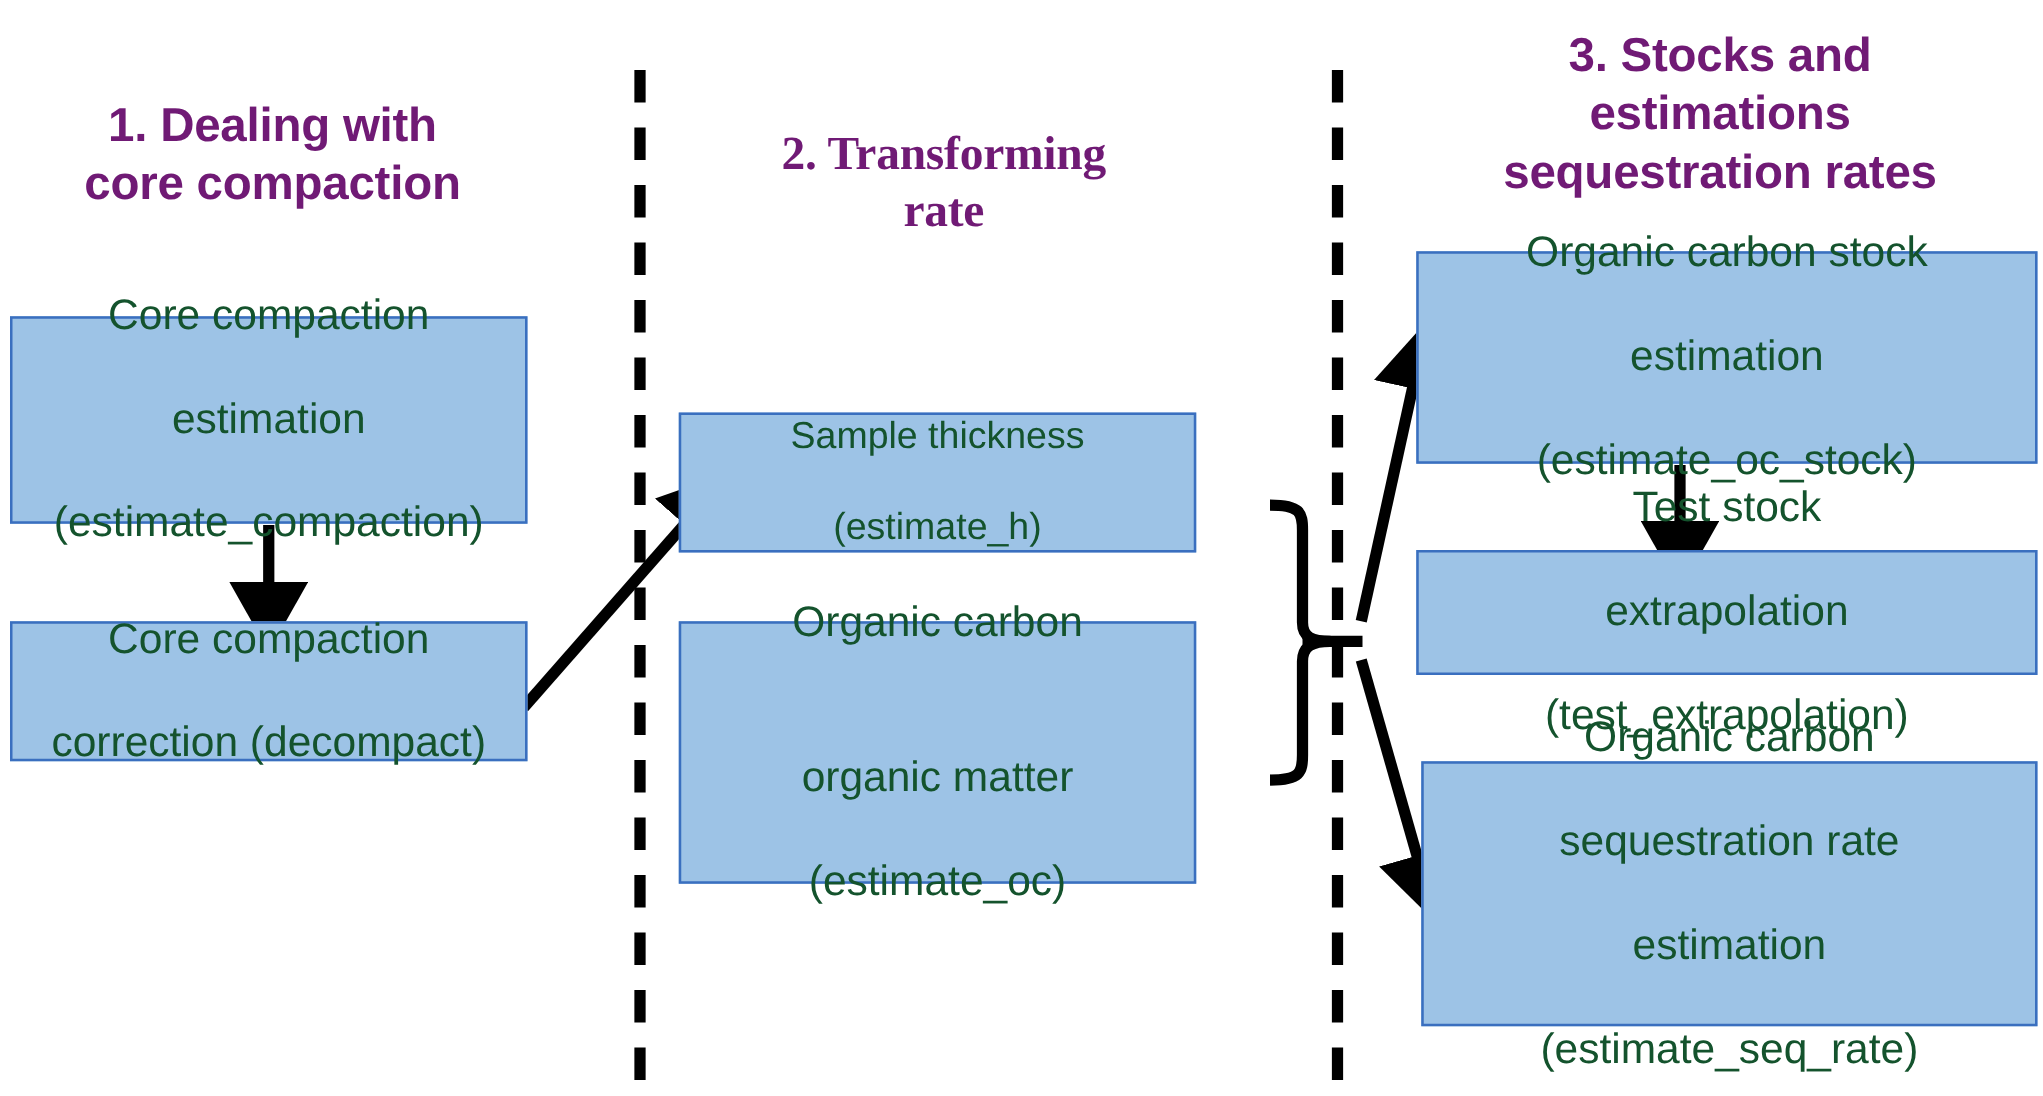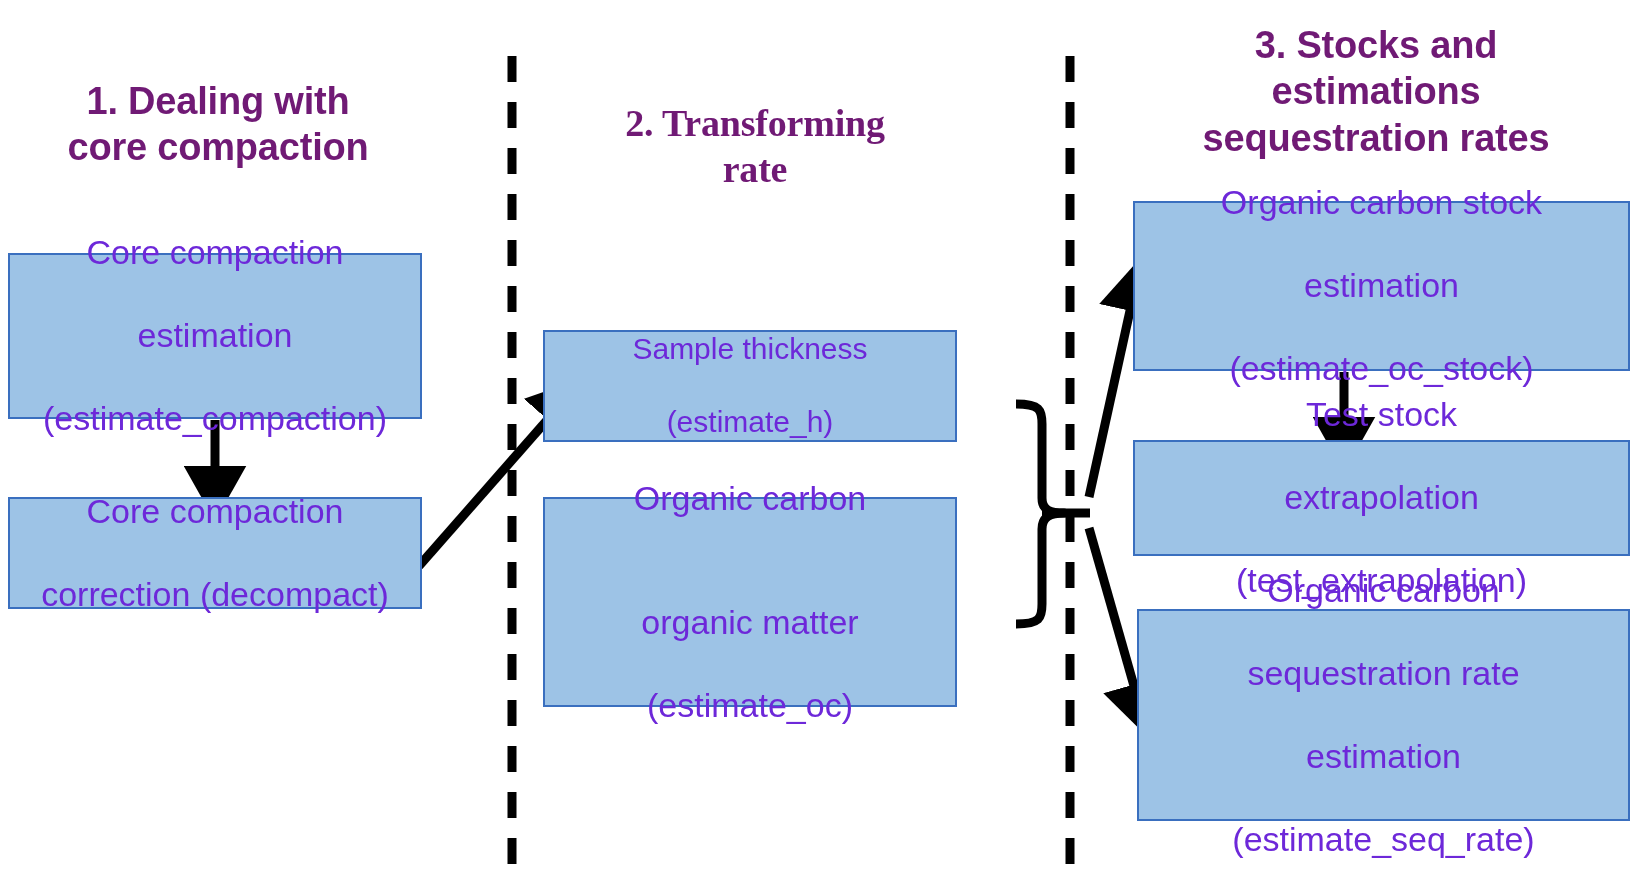--- a/index.html
+++ b/index.html
@@ -21,21 +21,21 @@
     font-weight: bold;
     color: #701a75;
     line-height: 1.22;
     letter-spacing: -0.2px;
   }
   .node {
     position: absolute;
     box-sizing: border-box;
     background: #9DC3E6;
     border: 2px solid #3A6FBF;
-    color: #6d28d9;
+    color: #14532d;
     display: flex;
     align-items: center;
     justify-content: center;
     text-align: center;
     line-height: 1.22;
     padding: 2px 22px;
   }
   .node span { display: block; width: 100%; }
   .svg-layer {
     position: absolute;
@@ -131,21 +131,21 @@
   </div>
 
   <div class="node" style="left:1133px; top:201px; width:497px; height:170px; font-size:34px;">
     <span>
       <span>Organic carbon stock</span><br>
       <span>estimation</span><br>
       <span>(estimate_oc_stock)</span>
     </span>
   </div>
 
-  <div class="node" style="left:1133px; top:440px; width:497px; height:116px; font-size:34px;">
+  <div class="node" style="left:1133px; top:440px; width:497px; height:100px; font-size:34px;">
     <span>
       <span>Test stock</span><br>
       <span>extrapolation</span><br>
       <span>(test_extrapolation)</span>
     </span>
   </div>
 
   <div class="node" style="left:1137px; top:609px; width:493px; height:212px; font-size:34px;">
     <span>
       <span>Organic carbon</span><br>

